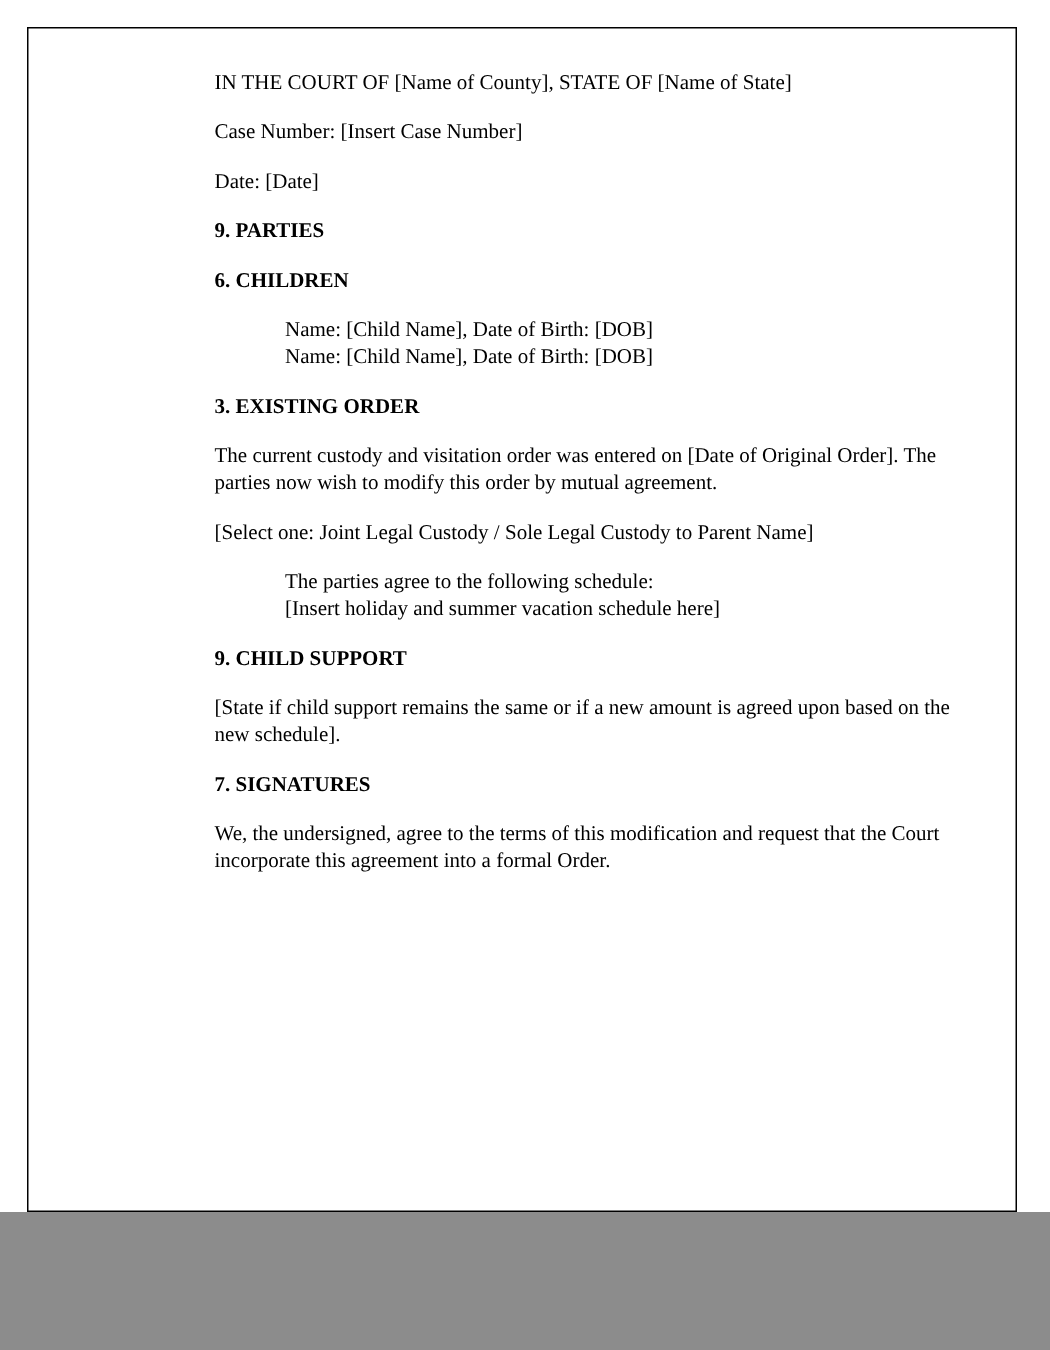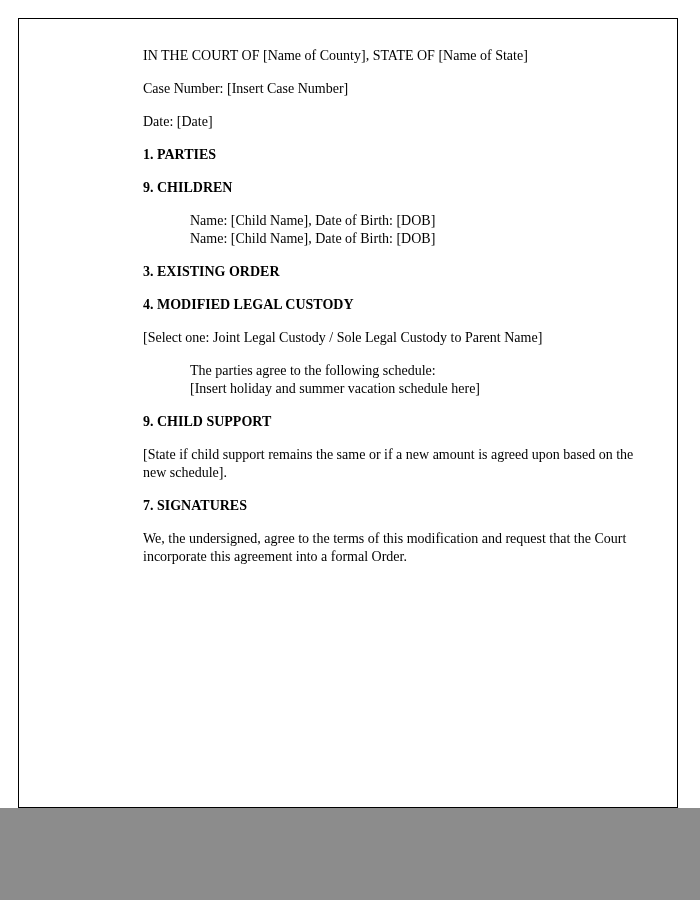--- a/index.html
+++ b/index.html
@@ -58,31 +58,31 @@
 
 <div class="gutter"></div>
 
 <div class="page">
   <div class="doc">
 
     <p>IN THE COURT OF [Name of County], STATE OF [Name of State]</p>
     <p>Case Number: [Insert Case Number]</p>
     <p>Date: [Date]</p>
 
-    <p class="h">1. PARTIES</p>
+    <p class="h">9. PARTIES</p>
 
-    <p class="h">9. CHILDREN</p>
+    <p class="h">6. CHILDREN</p>
     <div class="block">
       <div>Name: [Child Name], Date of Birth: [DOB]</div>
       <div>Name: [Child Name], Date of Birth: [DOB]</div>
     </div>
 
     <p class="h">3. EXISTING ORDER</p>
+    <p>The current custody and visitation order was entered on [Date of Original Order]. The parties now wish to modify this order by mutual agreement.</p>
 
-    <p class="h">4. MODIFIED LEGAL CUSTODY</p>
     <p>[Select one: Joint Legal Custody / Sole Legal Custody to Parent Name]</p>
 
     <div class="block">
       <div>The parties agree to the following schedule:</div>
       <div>[Insert holiday and summer vacation schedule here]</div>
     </div>
 
     <p class="h">9. CHILD SUPPORT</p>
     <p>[State if child support remains the same or if a new amount is agreed upon based on the new schedule].</p>
 

